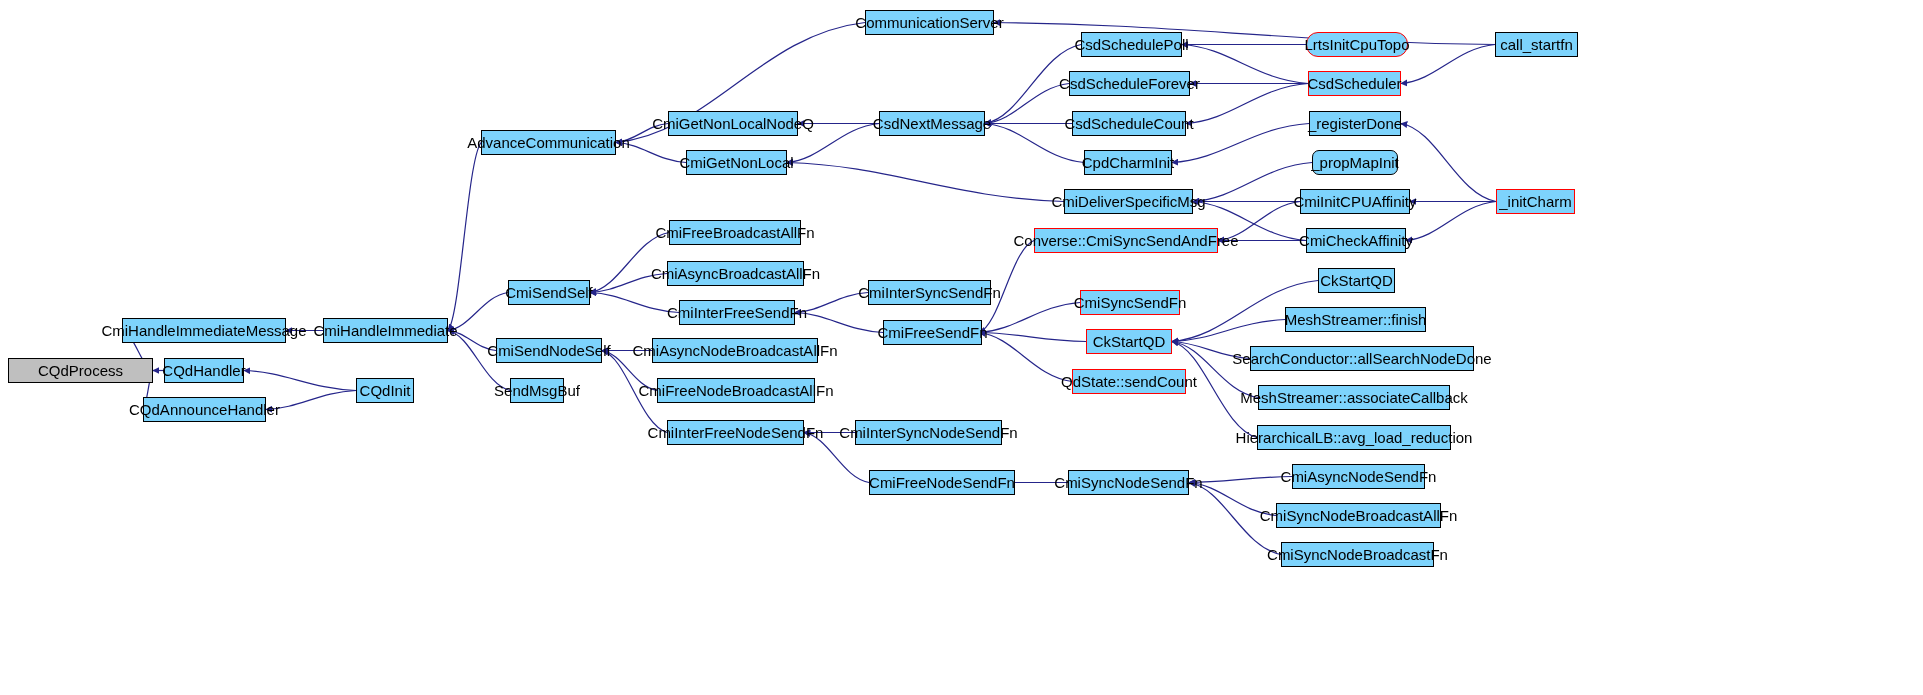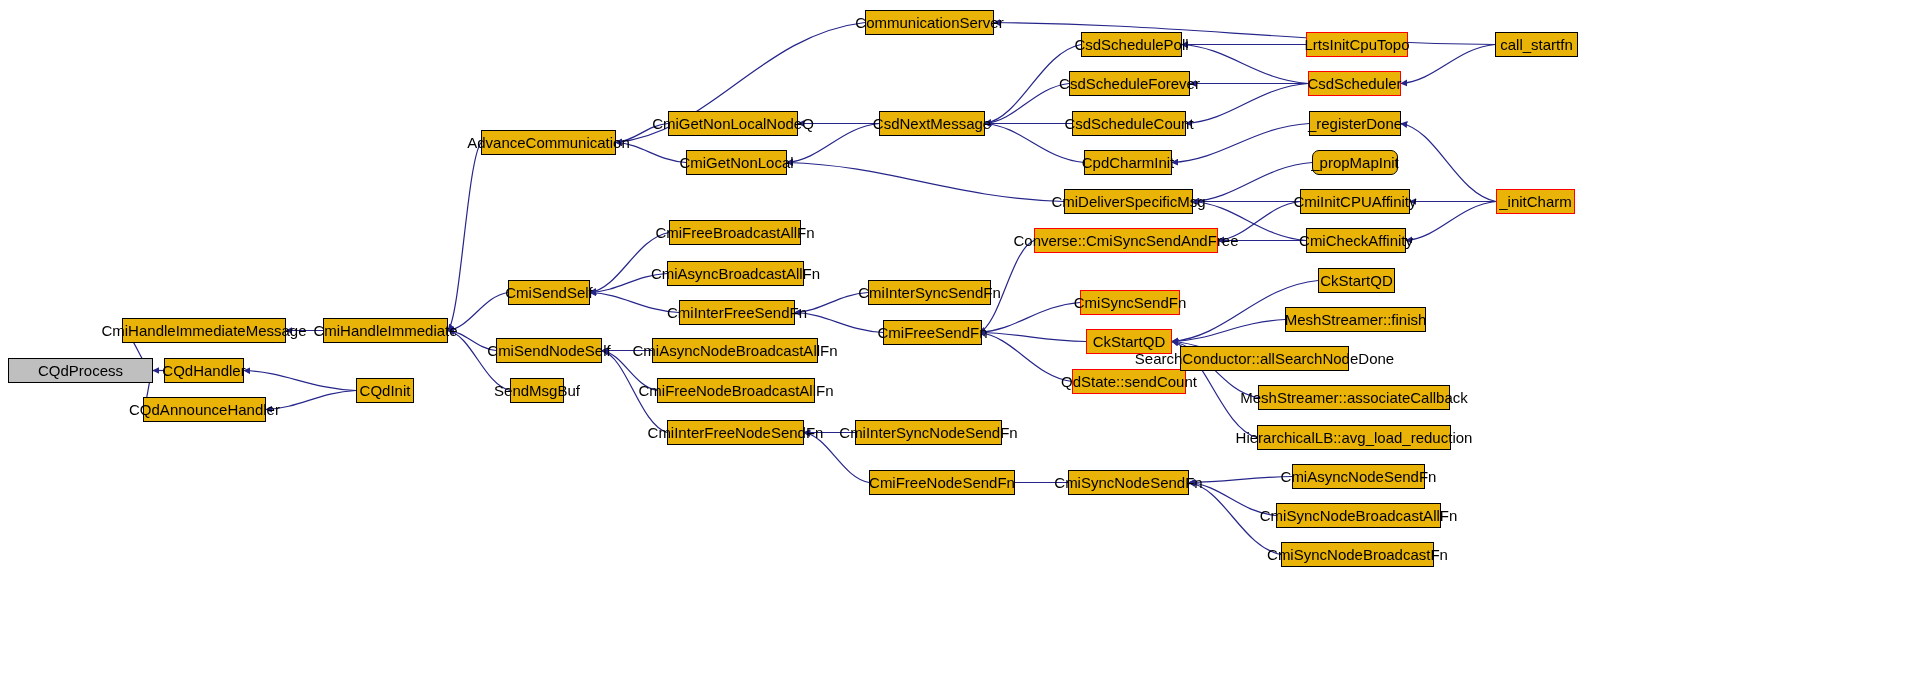--- a/index.html
+++ b/index.html
@@ -21,21 +21,21 @@
     left: 0;
     top: 0;
     width: 1923px;
     height: 695px;
     pointer-events: none;
   }
   .gnode {
     position: absolute;
     box-sizing: border-box;
     border: 1px solid #000000;
-    background: #eab308;
+    background: #7dd3fc;
     color: #000000;
     font-size: 15px;
     line-height: 1;
     letter-spacing: 0px;
     display: flex;
     align-items: center;
     justify-content: center;
     white-space: nowrap;
     padding: 0 7px;
     z-index: 5;
@@ -144,29 +144,29 @@
     <div class="gnode" style="left: 1081px; top: 32px; width: 101px; height: 25px;">CsdSchedulePoll</div>
     <div class="gnode" style="left: 1069px; top: 71px; width: 121px; height: 25px;">CsdScheduleForever</div>
     <div class="gnode" style="left: 1072px; top: 111px; width: 114px; height: 25px;">CsdScheduleCount</div>
     <div class="gnode" style="left: 1084px; top: 150px; width: 88px; height: 25px;">CpdCharmInit</div>
     <div class="gnode" style="left: 1064px; top: 189px; width: 129px; height: 25px;">CmiDeliverSpecificMsg</div>
     <div class="gnode red" style="left: 1034px; top: 228px; width: 184px; height: 25px;">Converse::CmiSyncSendAndFree</div>
     <div class="gnode red" style="left: 1080px; top: 290px; width: 100px; height: 25px;">CmiSyncSendFn</div>
     <div class="gnode red" style="left: 1086px; top: 329px; width: 86px; height: 25px;">CkStartQD</div>
     <div class="gnode red" style="left: 1072px; top: 369px; width: 114px; height: 25px;">QdState::sendCount</div>
     <div class="gnode" style="left: 1068px; top: 470px; width: 121px; height: 25px;">CmiSyncNodeSendFn</div>
-    <div class="gnode red" style="left: 1306px; top: 32px; width: 102px; height: 25px;">LrtsInitCpuTopo</div>
+    <div class="gnode red" style="left: 1306px; top: 32px; width: 102px; height: 25px; border-radius: 12px;">LrtsInitCpuTopo</div>
     <div class="gnode red" style="left: 1308px; top: 71px; width: 93px; height: 25px;">CsdScheduler</div>
     <div class="gnode" style="left: 1309px; top: 111px; width: 92px; height: 25px;">_registerDone</div>
     <div class="gnode" style="left: 1312px; top: 150px; width: 86px; height: 25px; border-radius: 7px;">_propMapInit</div>
     <div class="gnode" style="left: 1300px; top: 189px; width: 110px; height: 25px;">CmiInitCPUAffinity</div>
     <div class="gnode" style="left: 1306px; top: 228px; width: 100px; height: 25px;">CmiCheckAffinity</div>
     <div class="gnode" style="left: 1318px; top: 268px; width: 77px; height: 25px;">CkStartQD</div>
     <div class="gnode" style="left: 1285px; top: 307px; width: 141px; height: 25px;">MeshStreamer::finish</div>
-    <div class="gnode" style="left: 1180px; top: 346px; width: 169px; height: 25px; text-align: center;">SearchConductor::allSearchNodeDone</div>
+    <div class="gnode" style="left: 1250px; top: 346px; width: 224px; height: 25px; text-align: center;">SearchConductor::allSearchNodeDone</div>
     <div class="gnode" style="left: 1258px; top: 385px; width: 192px; height: 25px;">MeshStreamer::associateCallback</div>
     <div class="gnode" style="left: 1257px; top: 425px; width: 194px; height: 25px;">HierarchicalLB::avg_load_reduction</div>
     <div class="gnode" style="left: 1292px; top: 464px; width: 133px; height: 25px;">CmiAsyncNodeSendFn</div>
     <div class="gnode" style="left: 1276px; top: 503px; width: 165px; height: 25px;">CmiSyncNodeBroadcastAllFn</div>
     <div class="gnode" style="left: 1281px; top: 542px; width: 153px; height: 25px;">CmiSyncNodeBroadcastFn</div>
     <div class="gnode" style="left: 1495px; top: 32px; width: 83px; height: 25px;">call_startfn</div>
     <div class="gnode red" style="left: 1496px; top: 189px; width: 79px; height: 25px;">_initCharm</div>
   </div>
 
 </body></html>

